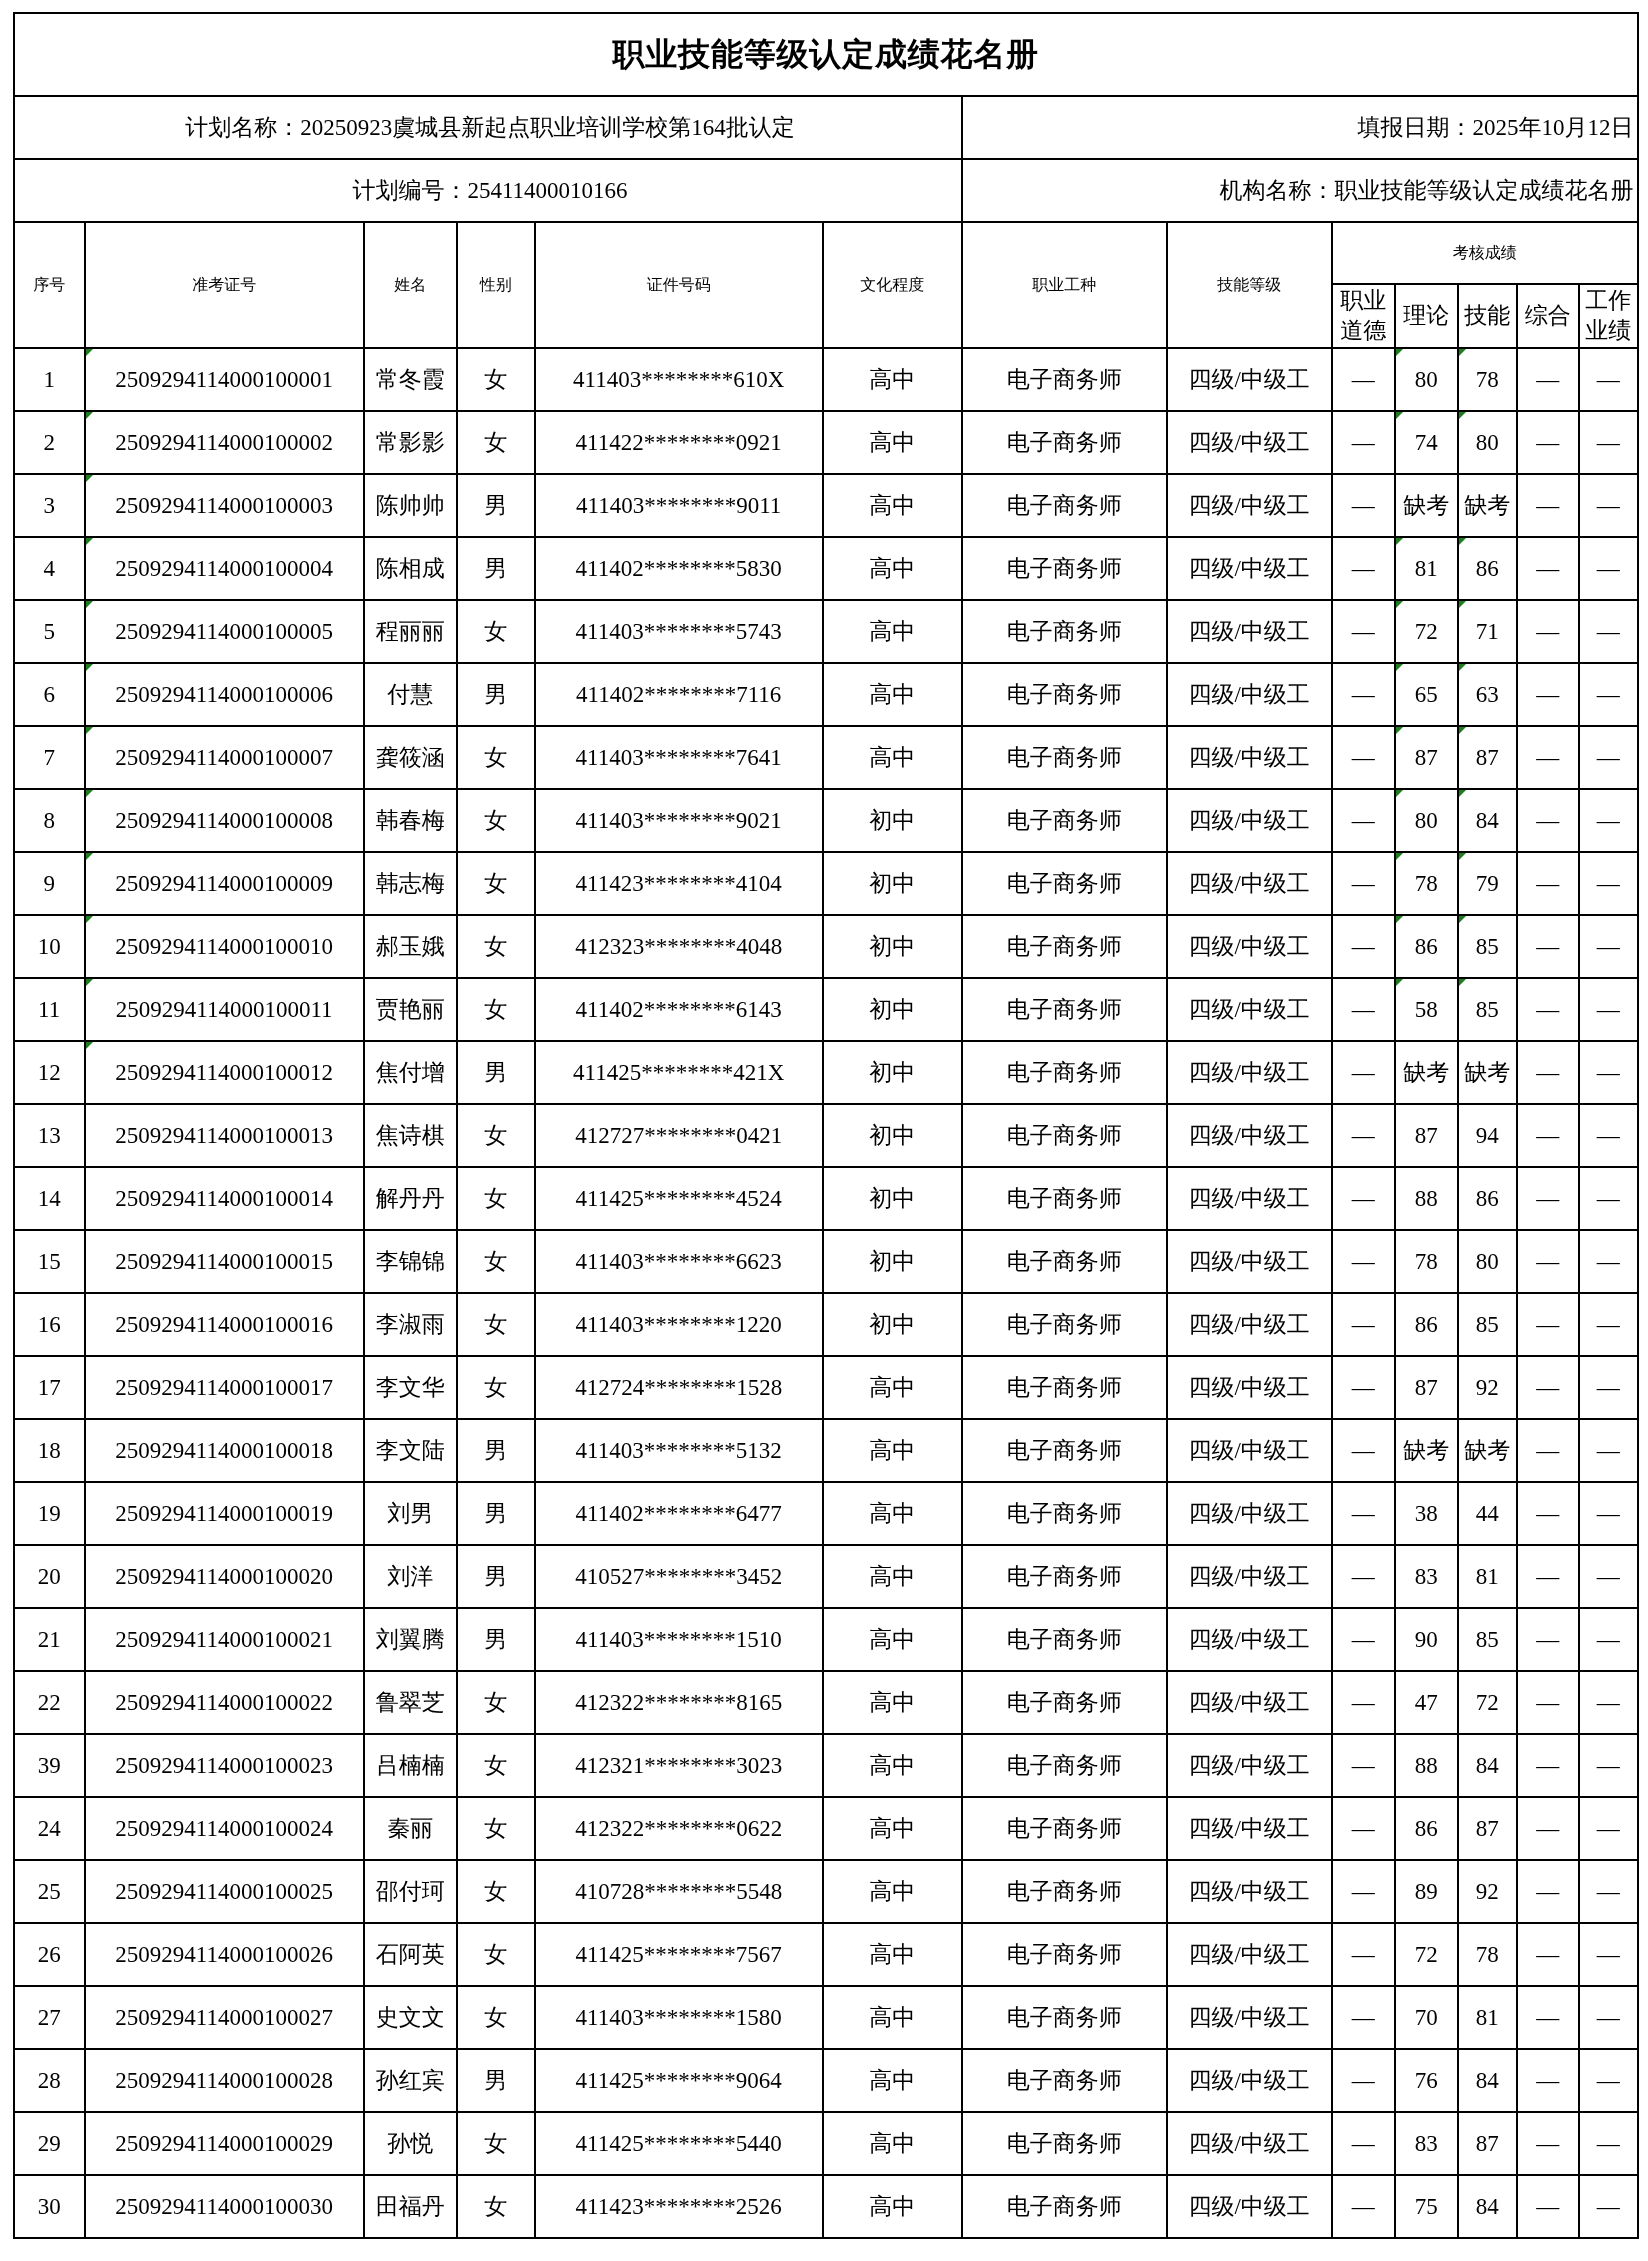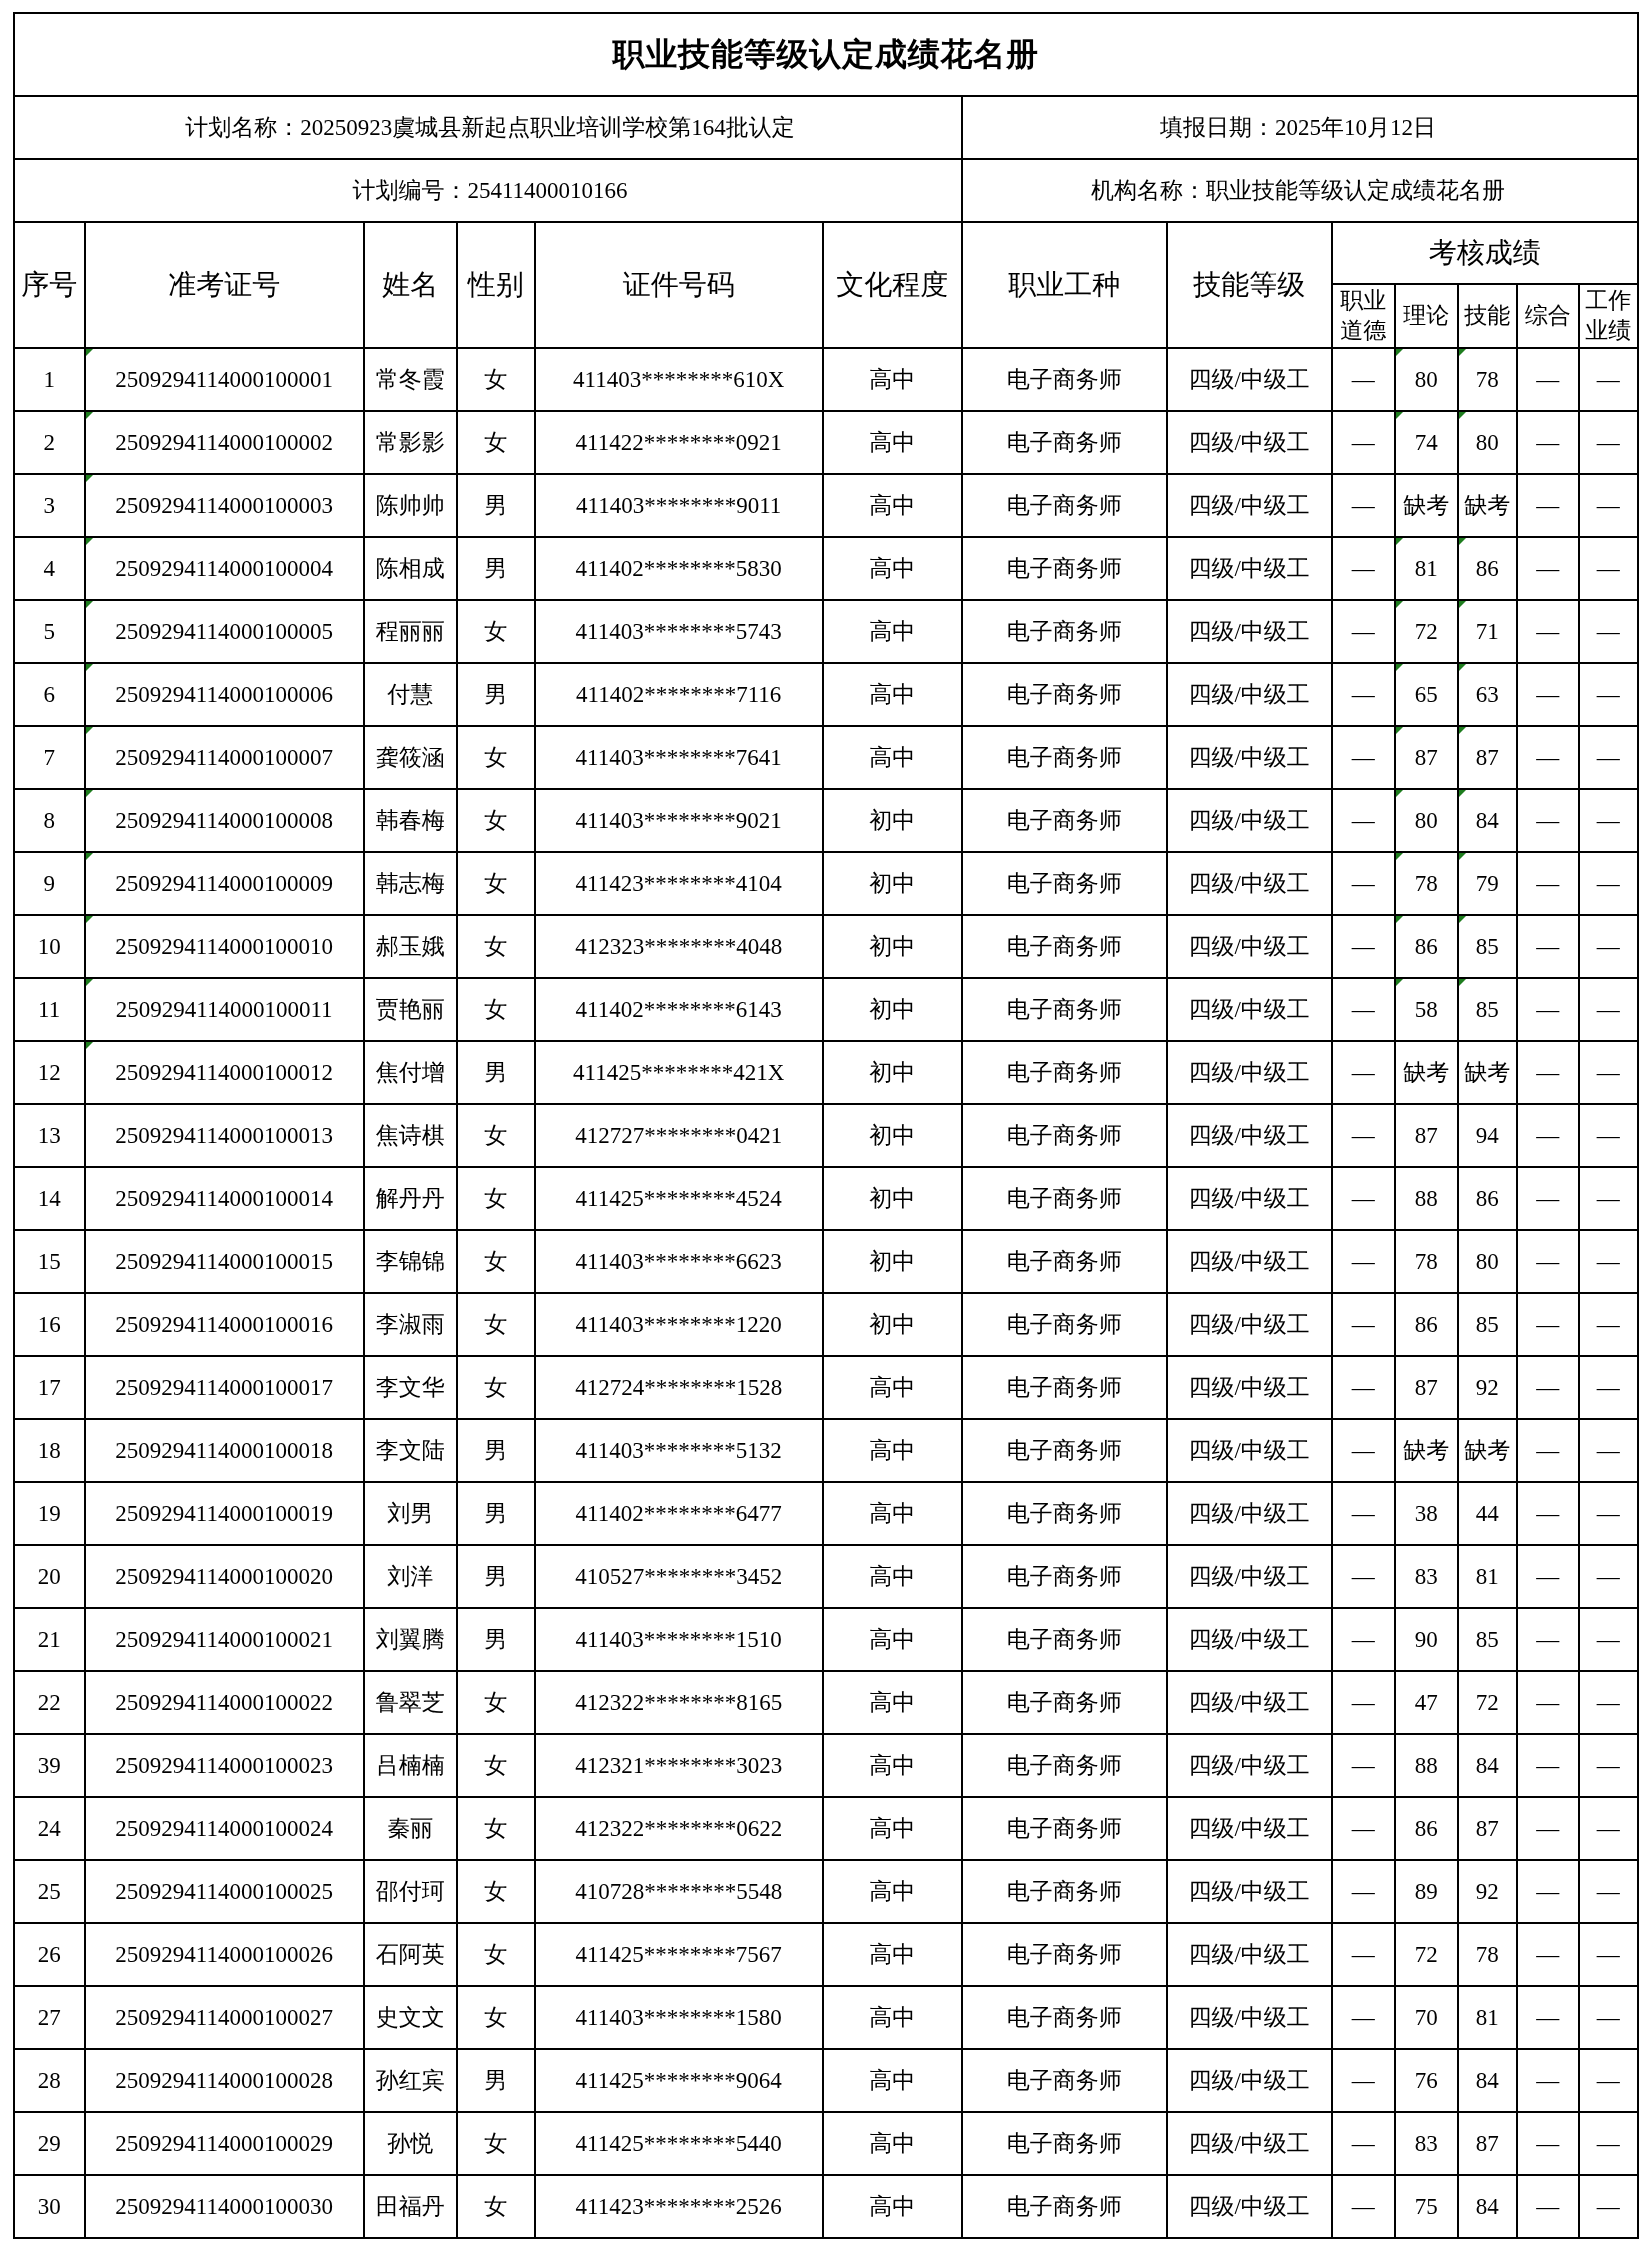--- a/index.html
+++ b/index.html
@@ -5,22 +5,22 @@
   html, body { margin: 0; padding: 0; background: #ffffff; }
   body { width: 1649px; height: 2261px; position: relative; overflow: hidden;
          font-family: "Liberation Serif", "DejaVu Serif", serif; color: #000; }
   #sheet { position: absolute; left: 12.7px; top: 12px; width: 1452px; }
   table { border-collapse: collapse; table-layout: fixed; width: 1624px; }
   td, th { border: 2.4px solid #000; padding: 0; text-align: center; vertical-align: middle;
            font-weight: normal; position: relative; overflow: hidden; white-space: nowrap; }
   .title-cell { height: 81px; font-family: "DejaVu Sans", "Liberation Sans", sans-serif;
                 font-weight: bold; font-size: 32px; letter-spacing: 0.8px; }
   .meta-cell { height: 61px; font-size: 23px; text-align: center; padding-left: 4.7px; }
-  .meta-right { text-align: center; padding-right: 3.2px; padding-left: 0; }
-  .hdr { font-size: 28px; }
+  .meta-right { text-align: right; padding-right: 3.2px; padding-left: 0; }
+  .hdr { font-size: 16px; }
   .hdr-top { height: 60px; }
   .hdr-sub { height: 62px; font-size: 23px; line-height: 30px; white-space: normal; }
   .row td { height: 61px; font-size: 23px; }
   .flag::before { content: ""; position: absolute; left: 0; top: 0; width: 0; height: 0;
                   border-top: 7.1px solid #1e7d1e; border-right: 7.1px solid transparent; }
   .dash { font-size: 22px; }
 </style>
 </head>
 <body>
 

